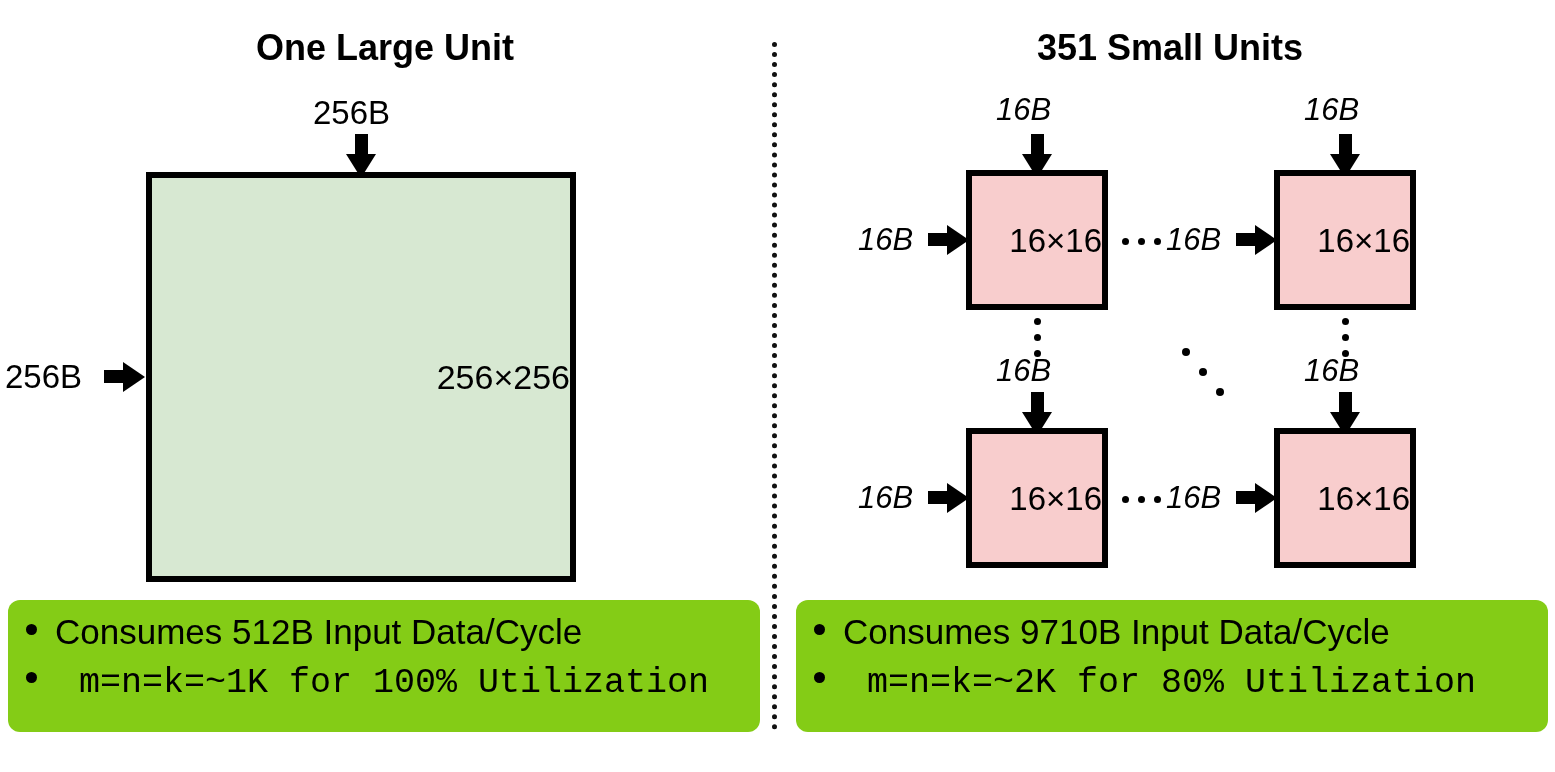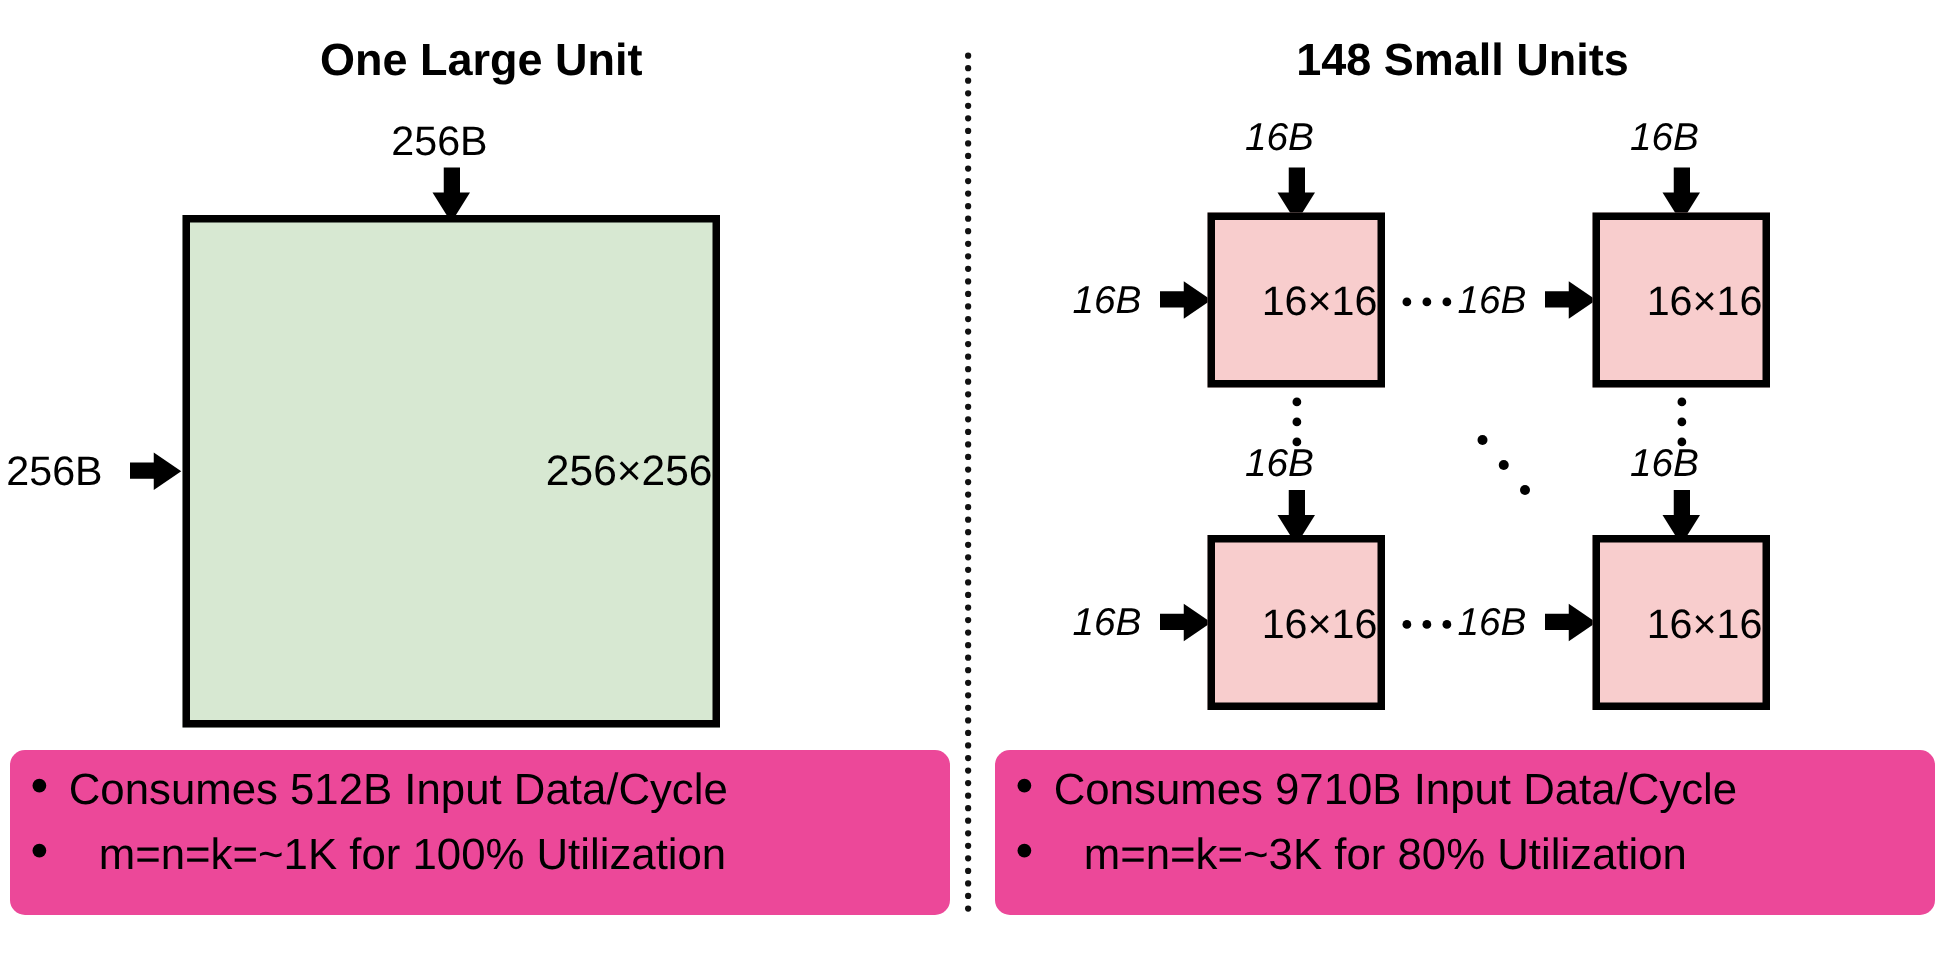--- a/index.html
+++ b/index.html
@@ -171,21 +171,21 @@
     border-radius: 50%;
     background: #000000;
   }
   .ddots i:nth-child(1) { left: 0;   top: 0; }
   .ddots i:nth-child(2) { left: 17px; top: 20px; }
   .ddots i:nth-child(3) { left: 34px; top: 40px; }
 
   
   .note {
     position: absolute;
-    background: #ec4899;
+    background: #84cc16;
     border-radius: 12px;
     box-sizing: border-box;
     padding: 14px 18px 16px 18px;
   }
   #note-left  { left: 8px;   top: 600px; width: 752px; height: 132px; }
   #note-right { left: 796px; top: 600px; width: 752px; height: 132px; }
 
   .note-row {
     display: flex;
     align-items: baseline;
@@ -199,21 +199,21 @@
     background: #000000;
     margin-right: 18px;
     position: relative;
     top: -9px;
   }
   .note-row .note-text {
     font-size: 35px;
     line-height: 1;
     white-space: nowrap;
   }
-  .note-row.indented .note-text { padding-left: 24px; }
+  .note-row.indented .note-text { padding-left: 24px; font-family: Liberation Mono, monospace; }
 </style>
 </head>
 <body>
 
 <div class="stage">
 
   <div class="panel-title" id="title-left">One Large Unit</div>
 
   <div class="lbl" style="left:313px; top:96px;">256B</div>
   <div class="arrow-down" style="left:346px; top:134px;">
@@ -237,21 +237,21 @@
       <span class="note-text">Consumes 512B Input Data/Cycle</span>
     </div>
     <div class="note-row indented">
       <span class="bullet"></span>
       <span class="note-text">m=n=k=~1K for 100% Utilization</span>
     </div>
   </div>
 
   <div class="divider"></div>
 
-  <div class="panel-title" id="title-right">148 Small Units</div>
+  <div class="panel-title" id="title-right">351 Small Units</div>
 
   <div class="lbl lbl-sm" style="left:996px; top:94px;">16B</div>
   <div class="arrow-down" style="left:1022px; top:134px;">
     <span class="stem"></span>
       <span class="head"></span>
   </div>
   <div class="lbl lbl-sm" style="left:858px; top:224px;">16B</div>
   <div class="arrow-right" style="left:928px; top:225px;">
     <span class="stem"></span>
       <span class="head"></span>
@@ -328,17 +328,17 @@
     <span class="unit-label">16×16</span>
   </div>
 
   <div class="note" id="note-right">
     <div class="note-row">
       <span class="bullet"></span>
       <span class="note-text">Consumes 9710B Input Data/Cycle</span>
     </div>
     <div class="note-row indented">
       <span class="bullet"></span>
-      <span class="note-text">m=n=k=~3K for 80% Utilization</span>
+      <span class="note-text">m=n=k=~2K for 80% Utilization</span>
     </div>
   </div>
 
 </div>
 
 </body></html>

